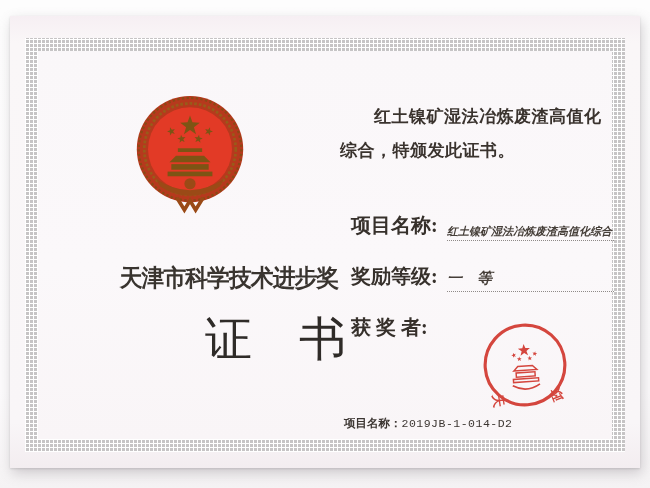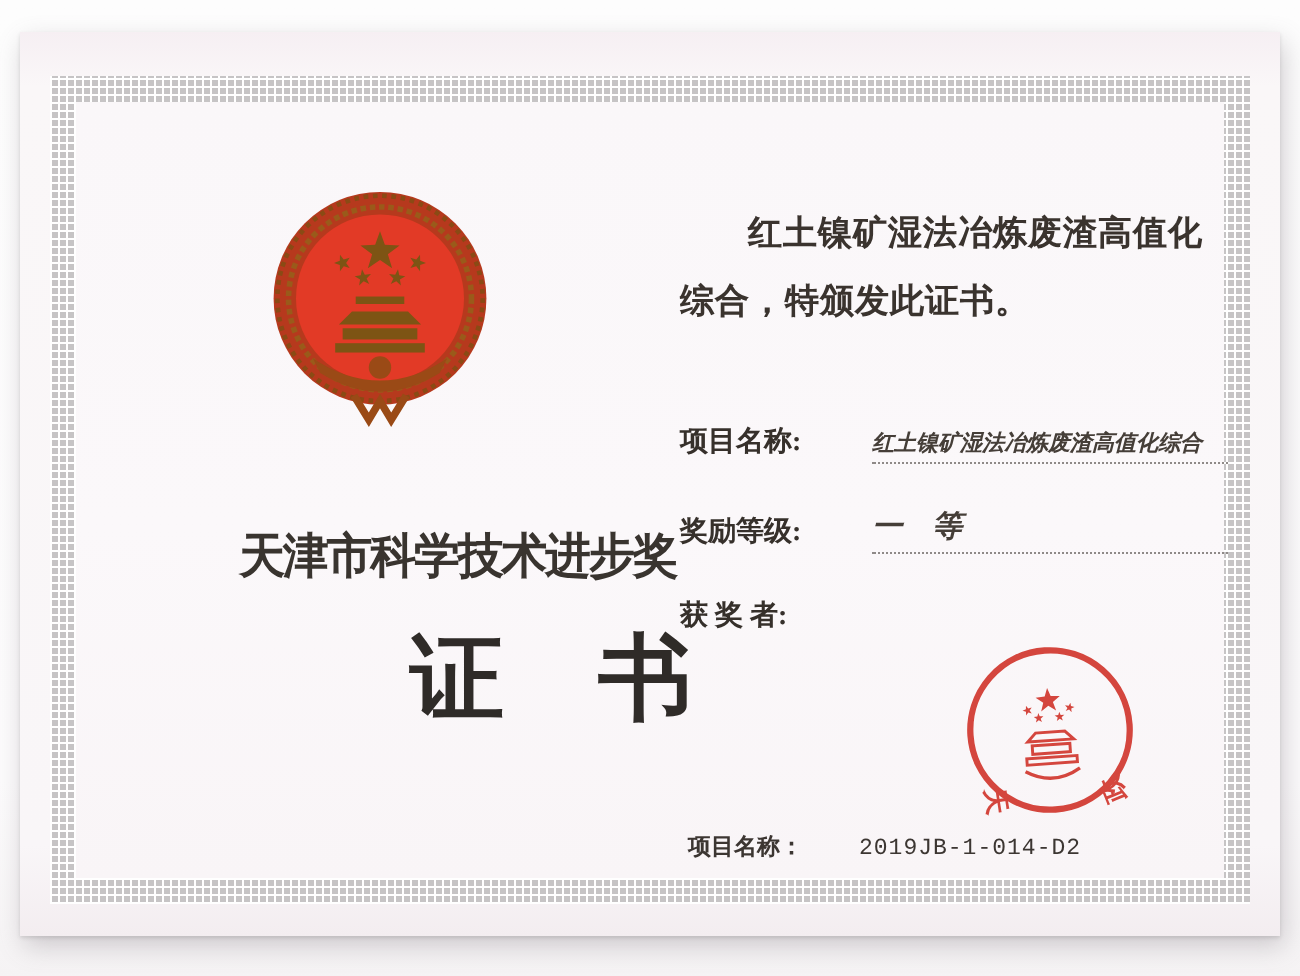--- a/index.html
+++ b/index.html
@@ -34,36 +34,36 @@
   .emblem{display:block;margin:50px auto 0 auto;width:112px;height:124px;}
   .award-name{
     margin-top:48px;
     font-family:"Liberation Sans","DejaVu Sans",sans-serif;
     font-weight:bold;font-size:24px;letter-spacing:-1px;color:#39342f;
     transform:scaleX(.95);white-space:nowrap;
   }
   .cert-title{
     margin-top:14px;
     font-family:"Liberation Sans","DejaVu Sans",sans-serif;
-    font-weight:bold;font-size:47px;color:#2f2b28;white-space:nowrap;
+    font-weight:normal;font-size:47px;color:#2f2b28;white-space:nowrap;
   }
   
   .right-col{position:absolute;left:330px;top:84px;width:274px;}
   .citation{
     margin:0;text-indent:2em;
     font-size:17px;line-height:34px;font-weight:bold;
     letter-spacing:.5px;color:#3a332e;
   }
   .fields{margin-top:44px;}
   .field-row{display:flex;align-items:flex-end;margin-top:22px;}
   .field-row:first-child{margin-top:0;}
   .field-label{
     flex:0 0 96px;white-space:nowrap;
-    font-size:14px;font-weight:bold;color:#36302b;
-    padding-bottom:2px;letter-spacing:0;
+    font-size:20px;font-weight:bold;color:#36302b;
+    padding-bottom:2px;letter-spacing:0;margin-left:11px;
   }
   .field-value-lines{flex:1;min-width:0;}
   .vline{
     border-bottom:1.5px dotted #8f8a88;
     font-size:11px;line-height:17px;font-weight:bold;font-style:italic;
     color:#453e38;white-space:nowrap;
   }
   .field-value{
     flex:1;border-bottom:1.5px dotted #8f8a88;
     text-align:left;font-size:15px;font-weight:bold;font-style:italic;
@@ -76,21 +76,21 @@
     font-size:14.5px;font-weight:bold;letter-spacing:1.5px;color:#39332e;white-space:nowrap;
   }
   .seal{
     position:absolute;left:472px;top:306px;width:86px;height:86px;z-index:2;
     mix-blend-mode:multiply;opacity:.92;transform:rotate(-4deg);
   }
   .serial{
     position:absolute;left:334px;top:400px;z-index:1;
     font-size:11.5px;color:#3c3632;font-weight:bold;white-space:nowrap;
   }
-  .serial .num{font-family:"Liberation Mono","DejaVu Sans Mono",monospace;font-weight:normal;letter-spacing:.5px;margin-left:28px;}
+  .serial .num{font-family:"Liberation Mono","DejaVu Sans Mono",monospace;font-weight:normal;letter-spacing:.5px;}
 </style>
 </head>
 <body>
 
 <div class="photo">
   <div class="certificate">
 
     <div class="frame">
       <div class="frame-inner"></div>
     </div>

